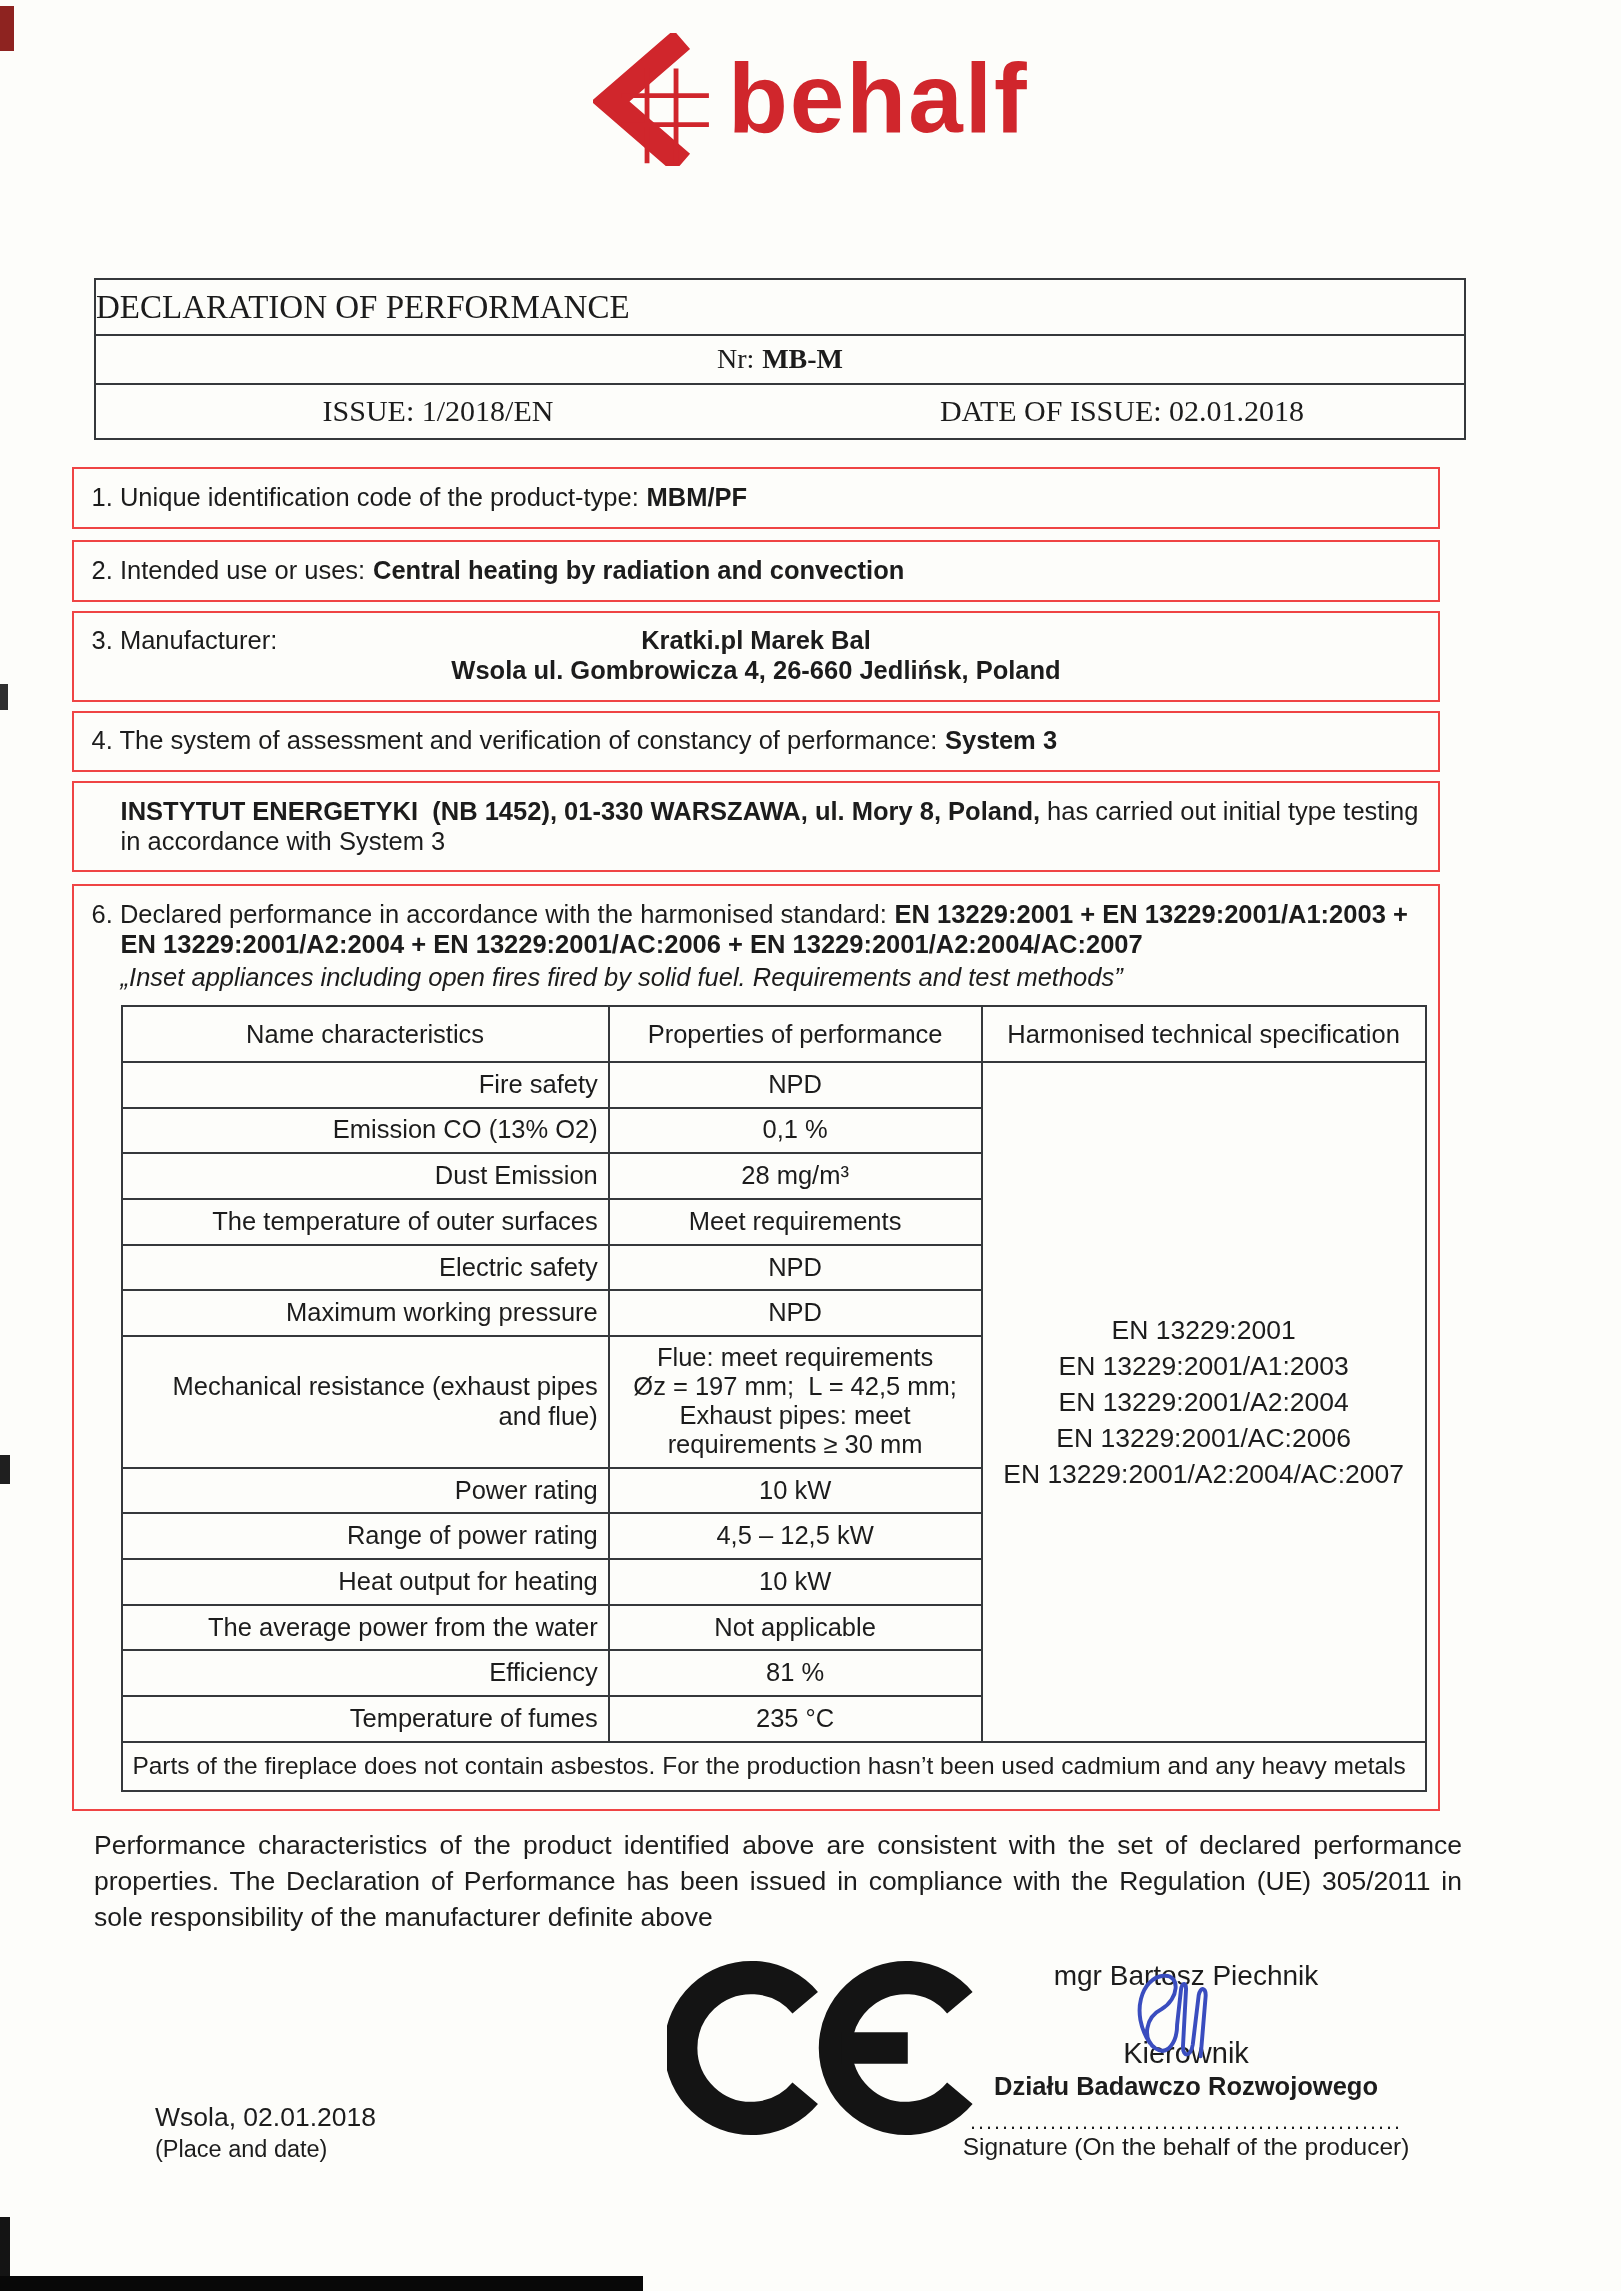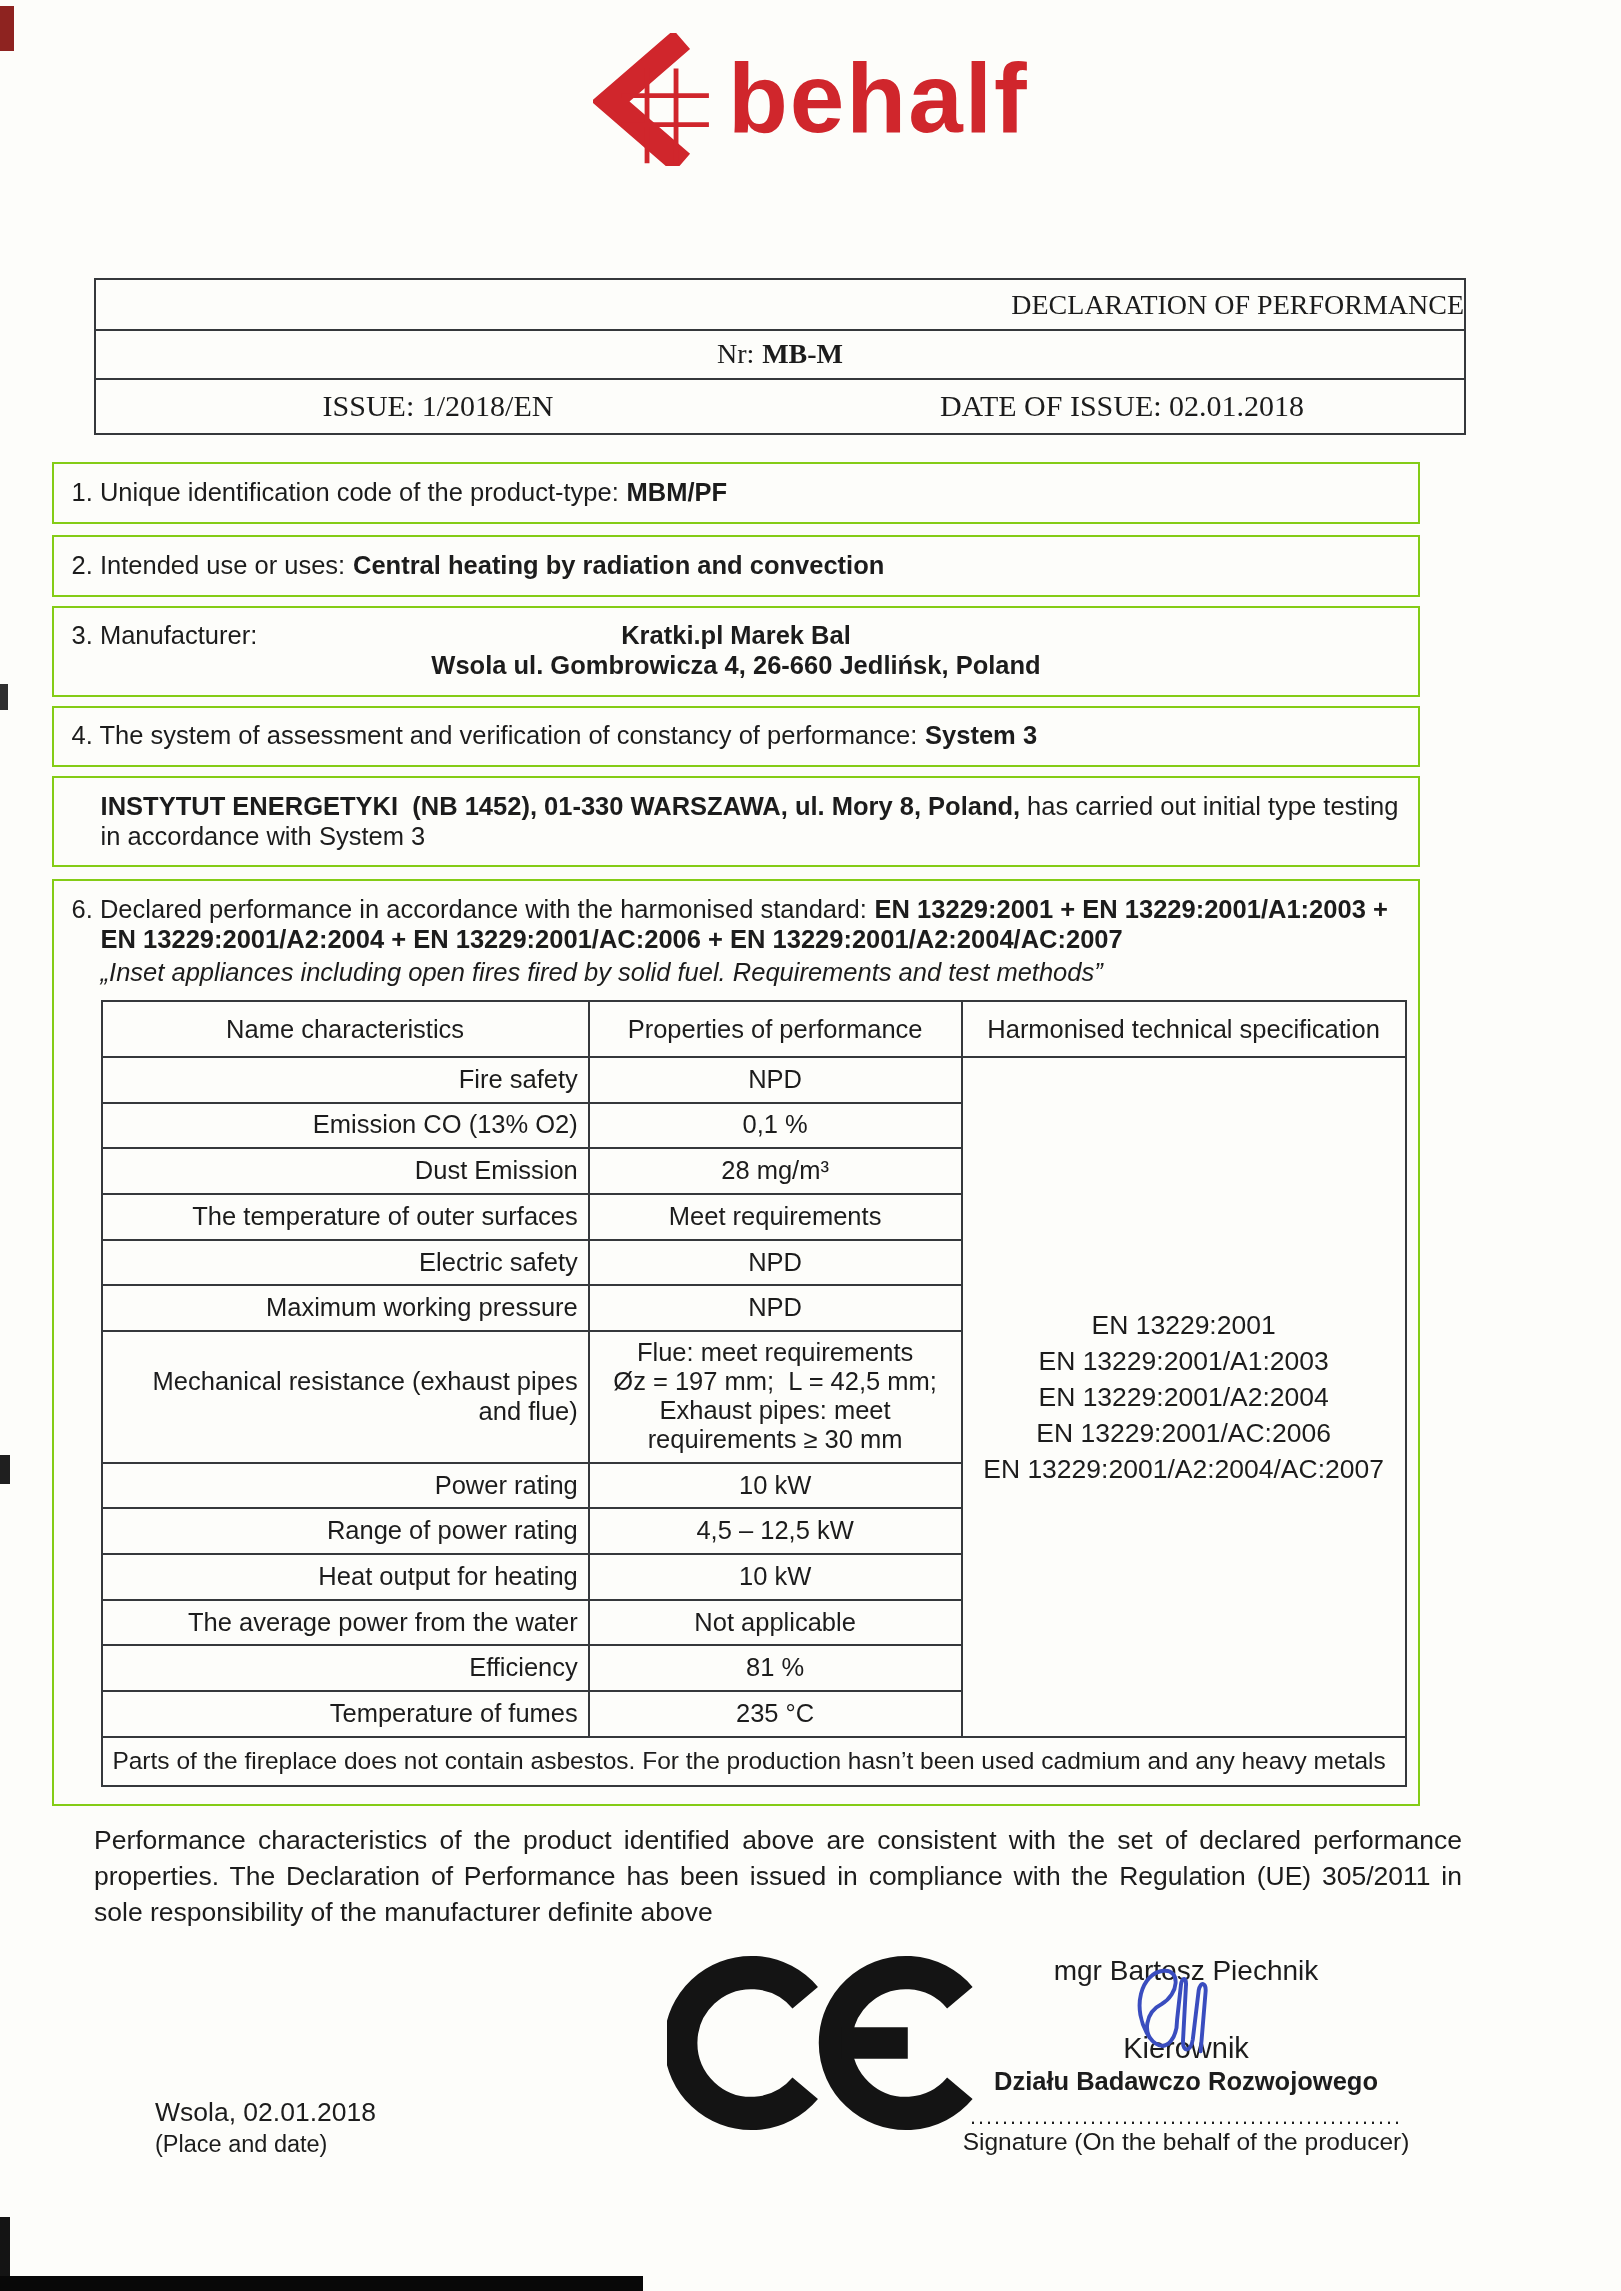--- a/index.html
+++ b/index.html
@@ -11,28 +11,28 @@
 
   
   .logo { position:absolute; top:33px; left:50%; transform:translateX(-50%);
           display:flex; align-items:center; gap:19.6px; color:var(--logo-red); }
   .logo-text { font-size:98px; font-weight:bold; letter-spacing:2px; line-height:1;
                padding-bottom:3.9px; }
 
   
   .hdr { margin:278px 0 0 94px; width:1372px; border:2px solid #35383b;
          font-family:"Liberation Serif", serif; box-sizing:border-box; }
-  .hdr-title { text-align:right; font-size:28px; padding:8.8px 0 7.8px; border-bottom:2px solid #35383b; }
+  .hdr-title { text-align:left; font-size:33px; padding:8.8px 0 7.8px; border-bottom:2px solid #35383b; }
   .hdr-nr { text-align:center; font-size:28px; padding:7.8px 0; border-bottom:2px solid #35383b; }
   .hdr-nr b { margin-left:7.8px; }
   .hdr-split { display:flex; font-size:30px; }
   .hdr-cell { flex:1; text-align:center; padding:8.8px 0 9.8px; }
 
   
-  .box { margin-left:52px; width:1368px; border:2px solid #84cc16; box-sizing:border-box;
+  .box { margin-left:72px; width:1368px; border:2px solid #ef4444; box-sizing:border-box;
          font-size:25.5px; line-height:30px; padding:12.7px 17.6px 14.7px; }
   .box b.val { margin-left:7.8px; }
   .mt1 { margin-top:27.4px; } .mt2 { margin-top:11.8px; } .mt3 { margin-top:8.8px; }
   .manufacturer { position:relative; }
   .mfr-label { position:absolute; left:17.6px; top:12.7px; }
   .mfr-lines { text-align:center; font-weight:bold; }
   .indent { margin-left:29px; }
   .indent .rest { margin-left:6.9px; }
   .hang { padding-left:29px; text-indent:-29px; }
   .quote { margin-left:29px; font-style:italic; margin-top:2.9px; }

